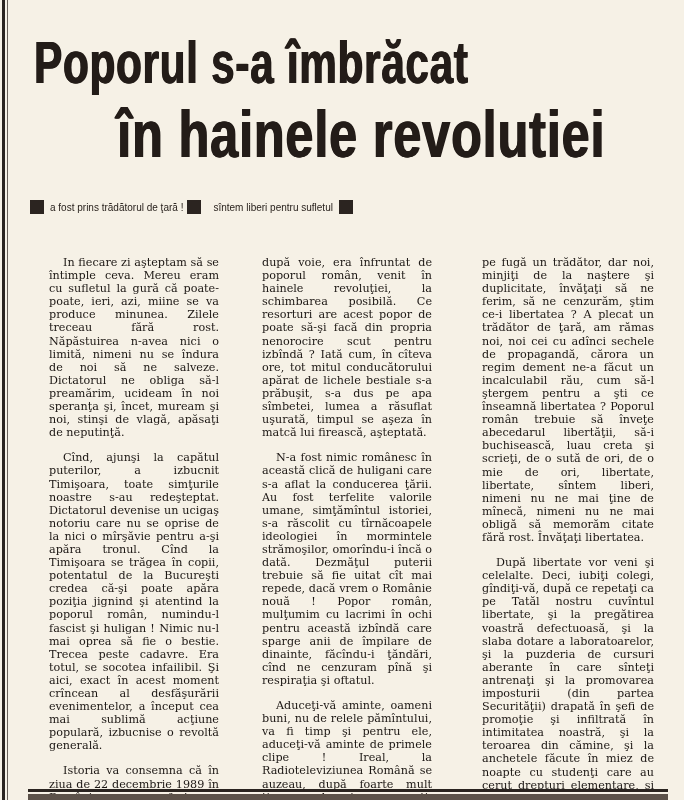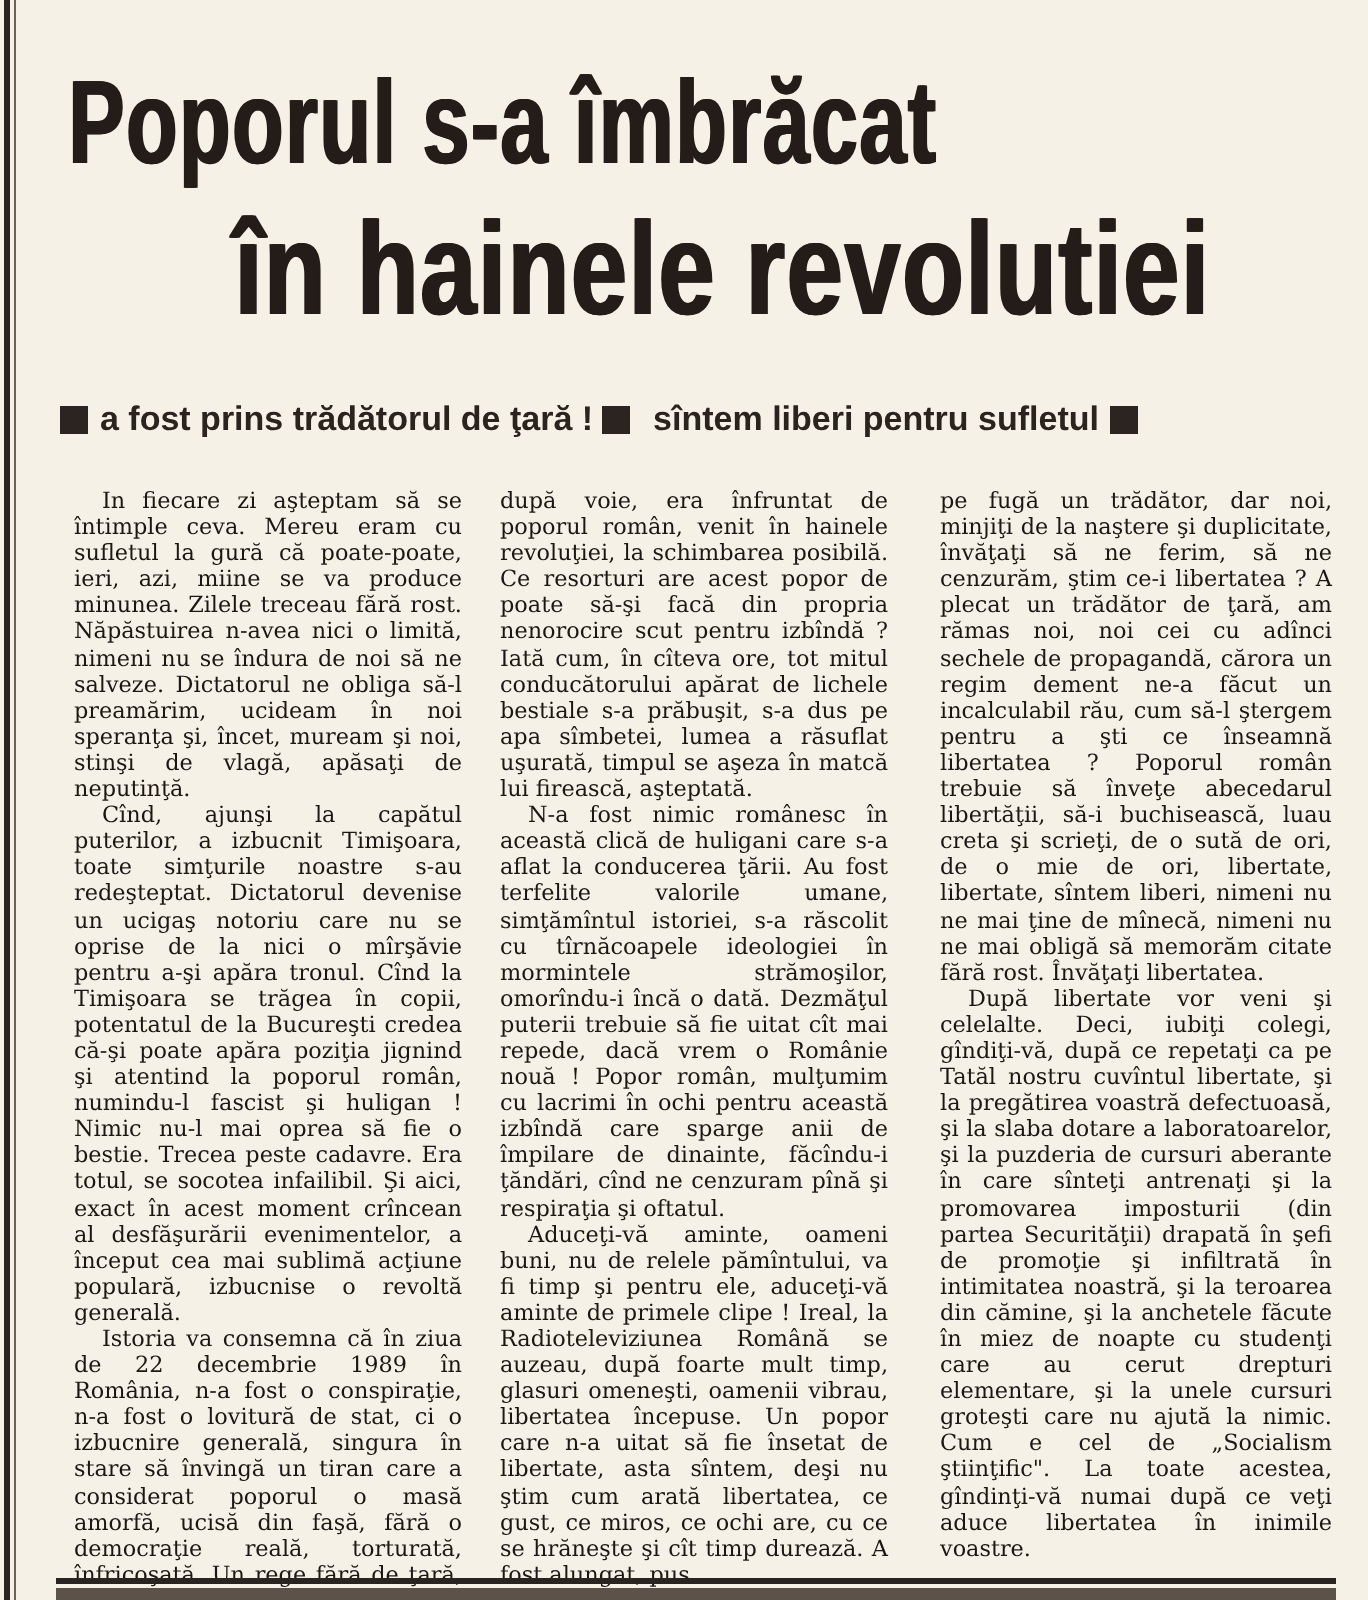--- a/index.html
+++ b/index.html
@@ -34,40 +34,40 @@
   }
   .hl2 {
     position: absolute; left: 117px; top: 100px;
     font-size: 60px; line-height: 64px;
     transform: scaleX(0.84) scaleY(1.1); transform-origin: left top;
     white-space: nowrap; font-weight: 900;
     text-shadow: 1px 0 0 #231c18, -0.5px 0 0 #231c18;
   }
   .subline {
     position: absolute; left: 30px; top: 200px; width: 640px;
-    font-family: "Liberation Sans", sans-serif; font-weight: bold;
-    font-size: 17px; color: #2a231e; white-space: nowrap;
+    font-family: "Liberation Sans", sans-serif; font-weight: normal;
+    font-size: 10px; color: #2a231e; white-space: nowrap;
     display: flex; align-items: center;
   }
   .sq {
     display: inline-block; width: 14px; height: 14px;
     background: #2b2420; margin: 0 6px 0 0; vertical-align: middle;
   }
   .sq.mid { margin: 0 12px 0 4px; }
   .sq.end { margin: 0 0 0 6px; }
   .column {
     position: absolute; top: 244px;
     font-family: "DejaVu Serif", serif;
     font-size: 11.2px; line-height: 13.1px;
     text-align: justify; color: #1c1714;
   }
   .col1 { left: 37px; width: 194px; }
   .col2 { left: 250px; width: 194px; }
   .col3 { left: 470px; width: 196px; }
-  .column p { margin: 0; text-indent: 14px; }
+  .column p { margin: 12px; text-indent: 14px; }
   .column p.cont { text-indent: 0; }
   .bottom-rule {
     position: absolute; left: 28px; top: 789px; width: 640px; height: 3px;
     background: #2a2420;
   }
   .bottom-rule2 {
     position: absolute; left: 28px; top: 794px; width: 640px; height: 6px;
     background: #5c524a;
   }
 </style>

